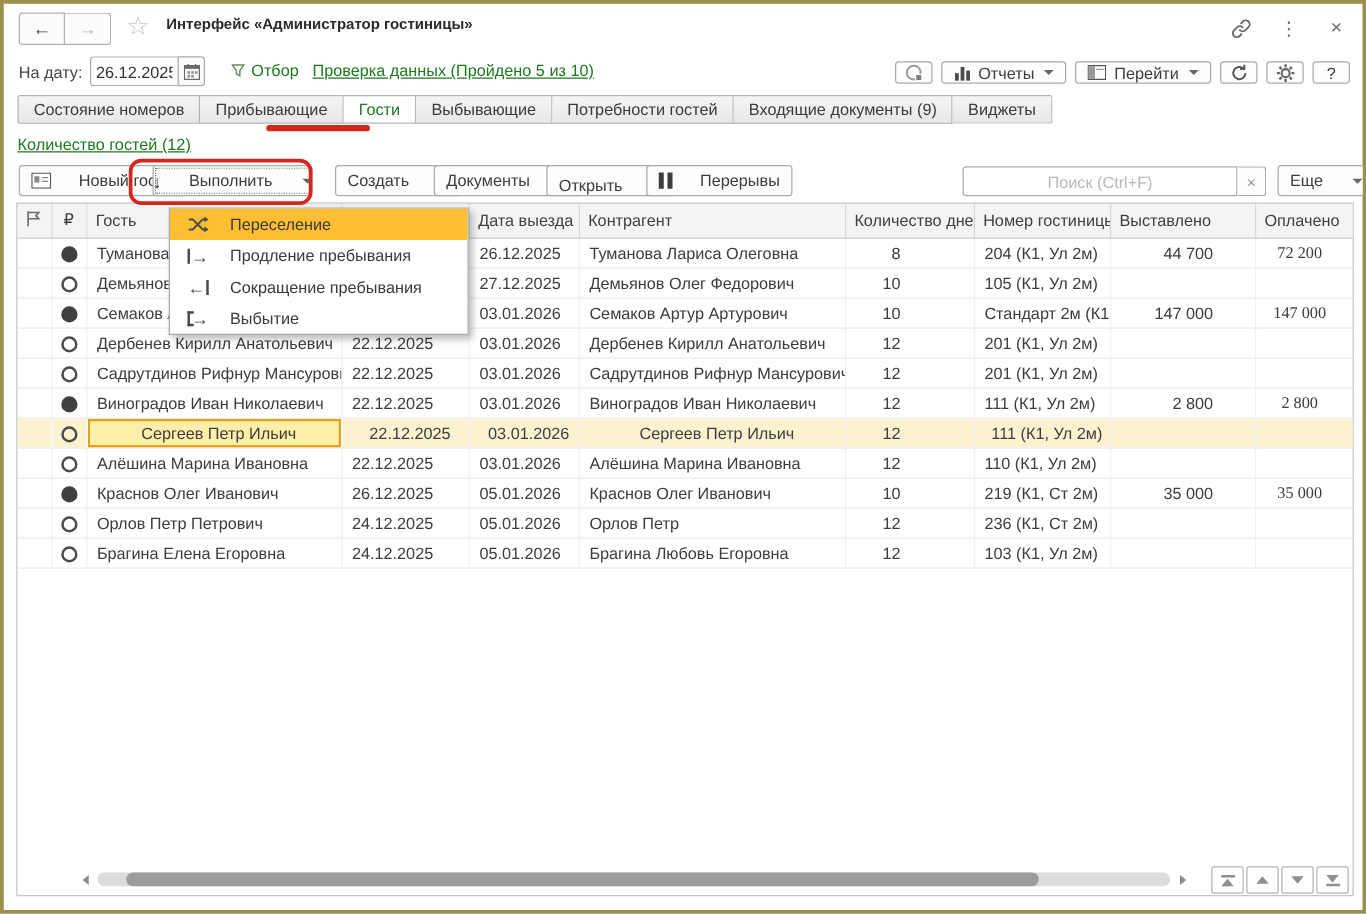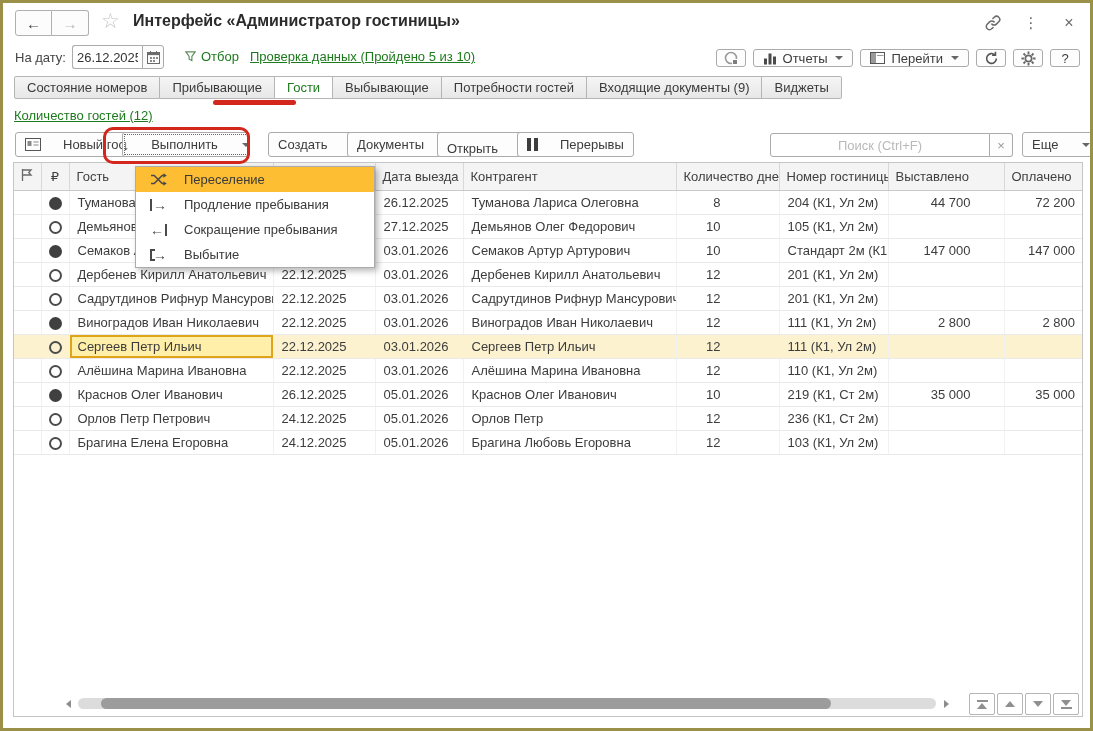--- a/index.html
+++ b/index.html
@@ -10,21 +10,21 @@
     font-family:"Liberation Sans","DejaVu Sans",sans-serif;font-size:13px;color:#3c3c3c;
   }
   
   .titlebar{position:absolute;left:10px;top:5px;right:8px;height:32px;}
   .nav-group{position:absolute;left:2px;top:2px;display:flex;}
   .nav-btn{width:37px;height:26px;border:1px solid #b0b0b0;background:#fcfcfc;
     display:flex;align-items:center;justify-content:center;font-size:15px;color:#3f3f3f;cursor:pointer;}
   .nav-btn.back{border-radius:3px 0 0 3px;}
   .nav-btn.fwd{border-radius:0 3px 3px 0;border-left:none;color:#b8b8b8;}
   .star{position:absolute;left:88px;top:1px;font-size:21px;color:#c3c3c3;}
-  .page-title{position:absolute;left:120px;top:4px;font-size:16px;font-weight:bold;color:#2b2b2b;white-space:nowrap;}
+  .page-title{position:absolute;left:120px;top:4px;font-size:12px;font-weight:bold;color:#2b2b2b;white-space:nowrap;}
   .win-icons{position:absolute;right:2px;top:4px;display:flex;align-items:center;gap:16px;color:#6b6b6b;}
   .win-ic{width:22px;height:22px;display:flex;align-items:center;justify-content:center;cursor:pointer;}
   .kebab{font-size:15px;letter-spacing:0;}
   .closex{font-size:16px;}
   
   .toolbar{position:absolute;left:10px;top:41px;right:8px;height:28px;}
   .fld-label{position:absolute;left:2px;top:6px;color:#444;}
   .date-wrap{position:absolute;left:59px;top:1px;display:flex;height:24px;}
   .date-input{width:70px;height:24px;border:1px solid #ababab;border-right:none;border-radius:3px 0 0 3px;
     padding:0 4px;font:inherit;color:#333;}
@@ -79,24 +79,24 @@
   .tbl th{height:27px;background:#f4f4f4;border-bottom:1px solid #c9c9c9;border-right:1px solid #d8d8d8;
     font-weight:normal;color:#3f3f3f;text-align:left;padding:0 0 0 7px;overflow:hidden;white-space:nowrap;}
   .tbl th:last-child{border-right:none;}
   .tbl td{height:24px;border-bottom:1px solid #eaeaea;border-right:1px solid #f1f1f1;
     padding:0 0 0 8px;overflow:hidden;white-space:nowrap;color:#3c3c3c;}
   .tbl td:last-child{border-right:none;}
   .tbl th.c-flag,.tbl td.col-flag{text-align:center;padding:0;}
   .tbl th.c-paid_mark,.tbl td.col-paid_mark{text-align:center;padding:0;}
   .tbl td.col-days{text-align:right;padding:0 58px 0 0;}
   .tbl td.col-billed{text-align:right;padding:0 33px 0 0;}
-  .tbl td.col-paid{text-align:right;padding:0 7px 0 0;}
+  .tbl td.col-paid{text-align:center;padding:0 7px 0 0;font-family:Liberation Serif, serif;}
   .circle{display:inline-block;width:13px;height:13px;border:2px solid #4c4c4c;border-radius:50%;vertical-align:middle;}
   .circle.filled{background:#404040;border-color:#404040;}
-  tr.selected td{background:#fcf2d0;}
+  tr.selected td{background:#fcf2d0;text-align:center;}
   tr.selected td.col-guest{box-shadow:inset 0 0 0 2px #dfa417;background:#ffefa9;}
   
   .hscroll{position:absolute;left:0;bottom:4px;height:16px;right:0;}
   .sc-arrow{position:absolute;top:4px;width:0;height:0;border-top:4px solid transparent;border-bottom:4px solid transparent;}
   .sc-left{left:52px;border-right:5px solid #8c8c8c;}
   .sc-right{left:930px;border-left:5px solid #8c8c8c;}
   .sc-track{position:absolute;left:64px;top:2px;width:858px;height:11px;background:#dcdcdc;border-radius:6px;}
   .sc-thumb{position:absolute;left:23px;top:0;width:730px;height:11px;background:#9c9c9c;border-radius:6px;cursor:pointer;}
   .navbtns{position:absolute;right:3px;bottom:1px;display:flex;gap:2px;}
   .navb{width:26px;height:22px;border:1px solid #b5b5b5;border-radius:2px;background:#fff;

